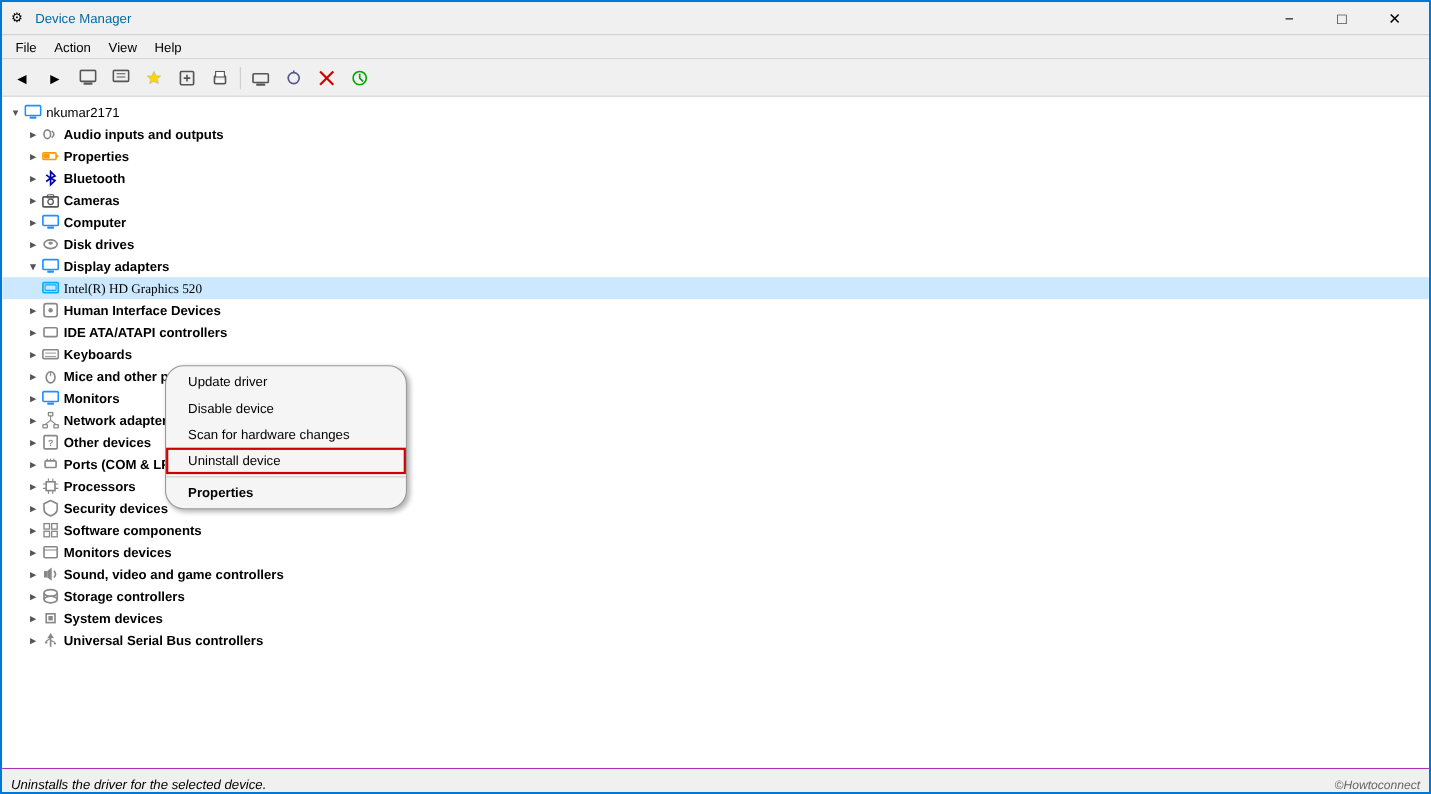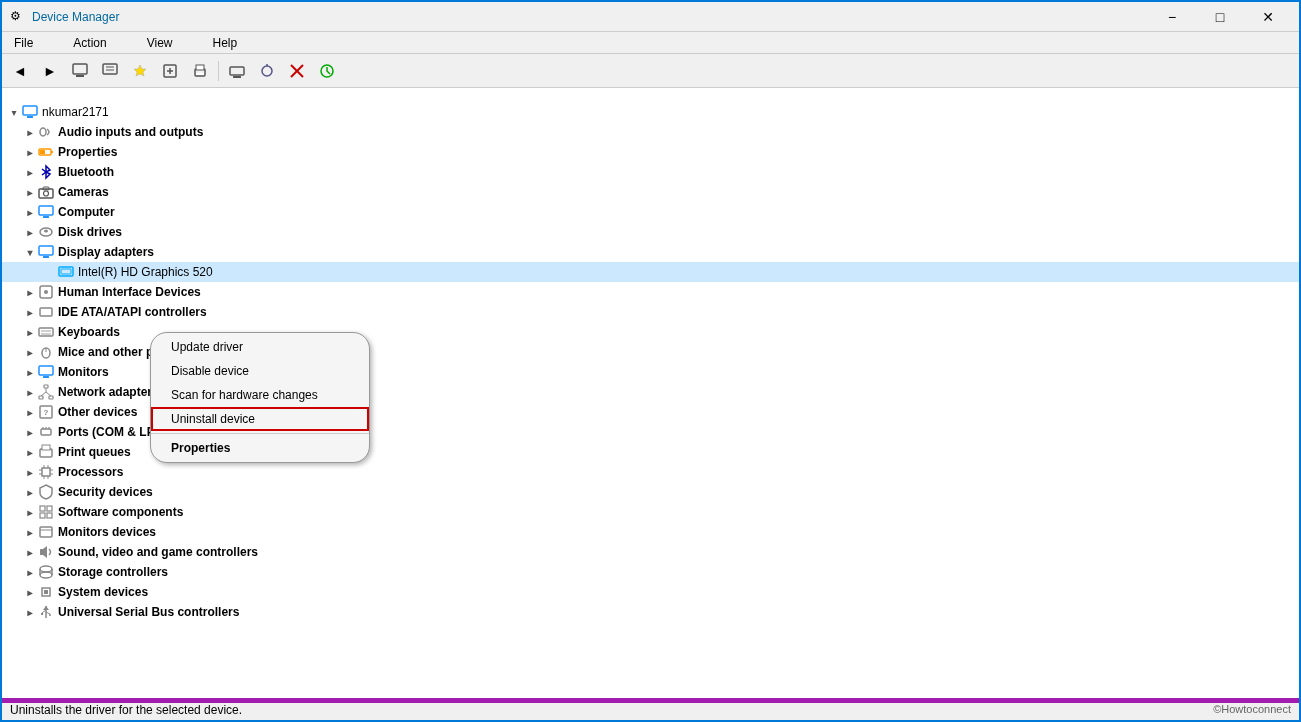--- a/index.html
+++ b/index.html
@@ -51,21 +51,20 @@
     }
 
     
     .menu-bar {
       background: #f0f0f0;
       height: 22px;
       display: flex;
       align-items: center;
       padding: 0 4px;
       border-bottom: 1px solid #ccc;
-      gap: 24px;
     }
     .menu-item {
       padding: 2px 8px;
       font-size: 12px;
       cursor: pointer;
       height: 22px;
       display: flex;
       align-items: center;
     }
 
@@ -152,23 +151,23 @@
       display: flex;
       align-items: center;
       justify-content: center;
     }
     .item-label {
       font-size: 12px;
       color: #000;
     }
 
     
-    .level-0 { padding-left: 4px; margin-top: 10px; }
+    .level-0 { padding-left: 4px; }
     .level-1 { padding-left: 20px; font-weight: bold; }
-    .level-2 { padding-left: 40px; }
+    .level-2 { padding-left: 20px; font-family: Liberation Serif, serif; }
 
     
     .context-menu {
       position: absolute;
       background: #f5f5f5;
       border: 1px solid #999;
       box-shadow: 2px 2px 5px rgba(0,0,0,0.3);
       z-index: 100;
       min-width: 220px;
       padding: 2px 0;
@@ -189,26 +188,27 @@
     .context-menu-separator {
       height: 1px;
       background: #ccc;
       margin: 2px 0;
     }
 
     
     .status-bar {
       height: 22px;
       background: #f0f0f0;
-      border-top: 5px solid #a21caf;
-      display: flex;
-      align-items: flex-start;
+      border-top: 1px solid #a21caf;
+      display: flex;
+      align-items: flex-end;
       padding: 0 8px;
       font-size: 12px;
       color: #000;
+      font-style: italic;
     }
     .status-right {
       margin-left: auto;
       font-size: 11px;
       color: #666;
     }
 
     .outer-window {
       border: 2px solid #0078d7;
     }
@@ -488,30 +488,20 @@
         <svg width="16" height="16" viewBox="0 0 16 16">
             <rect x="3" y="5" width="10" height="6" rx="1" fill="none" stroke="#888" stroke-width="1.5"></rect>
             <line x1="5" y1="5" x2="5" y2="3" stroke="#888" stroke-width="1.2"></line>
             <line x1="8" y1="5" x2="8" y2="3" stroke="#888" stroke-width="1.2"></line>
             <line x1="11" y1="5" x2="11" y2="3" stroke="#888" stroke-width="1.2"></line>
           </svg>
       </span>
       <span class="item-label">Ports (COM &amp; LPT)</span>
     </div>
 
-    <div class="tree-item level-1">
-      <span class="expander collapsed"></span>
-      <span class="item-icon">
-        <svg width="16" height="16" viewBox="0 0 16 16">
-            <rect x="2" y="5" width="12" height="8" rx="1" fill="none" stroke="#888" stroke-width="1.5"></rect>
-            <rect x="4" y="1" width="8" height="5" fill="white" stroke="#888" stroke-width="1"></rect>
-          </svg>
-      </span>
-      <span class="item-label">Print queues</span>
-    </div>
 
     <div class="tree-item level-1">
       <span class="expander collapsed"></span>
       <span class="item-icon">
         <svg width="16" height="16" viewBox="0 0 16 16">
             <rect x="4" y="4" width="8" height="8" fill="none" stroke="#888" stroke-width="1.5"></rect>
             <line x1="6" y1="1" x2="6" y2="4" stroke="#888" stroke-width="1"></line>
             <line x1="10" y1="1" x2="10" y2="4" stroke="#888" stroke-width="1"></line>
             <line x1="6" y1="12" x2="6" y2="15" stroke="#888" stroke-width="1"></line>
             <line x1="10" y1="12" x2="10" y2="15" stroke="#888" stroke-width="1"></line>

